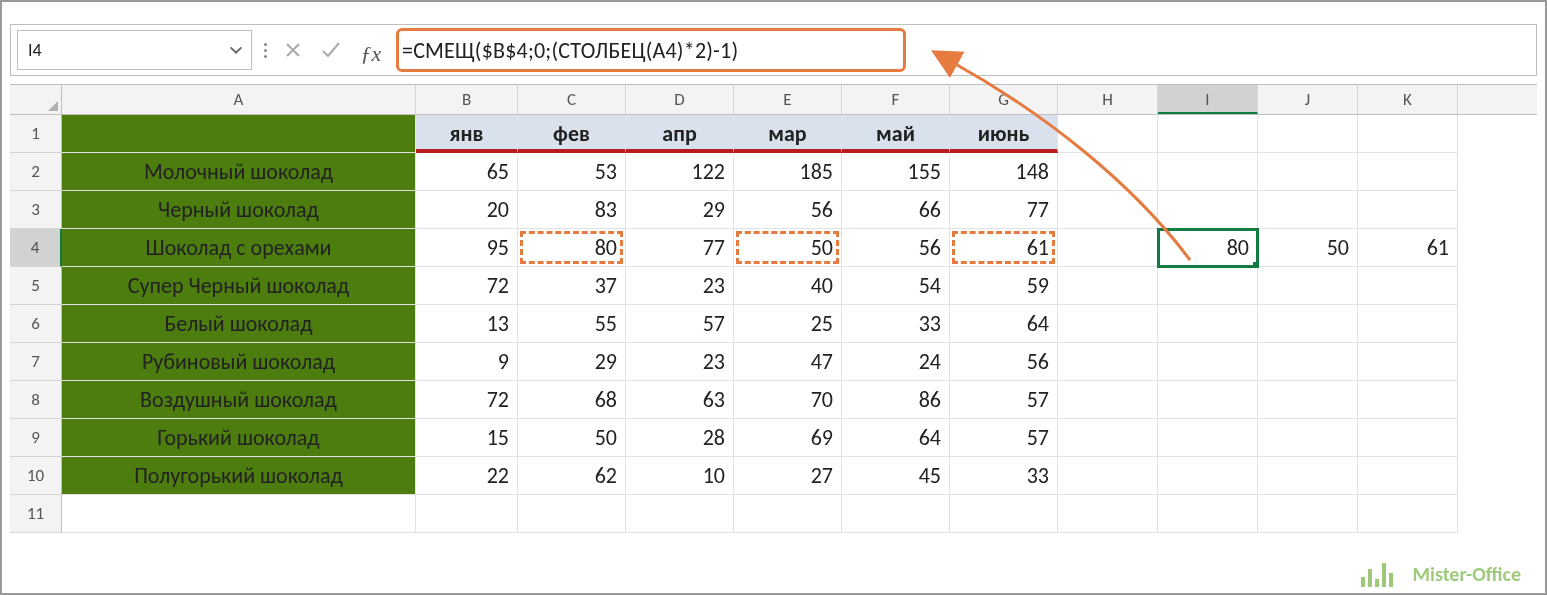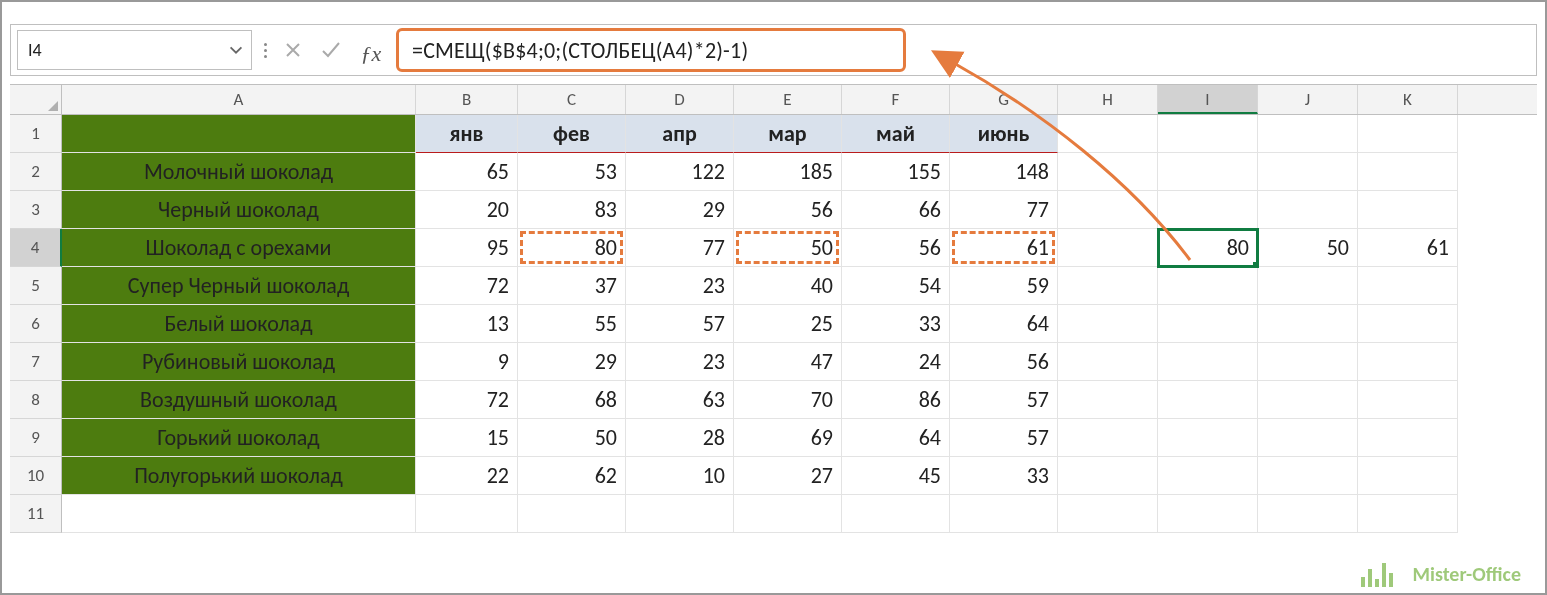--- a/index.html
+++ b/index.html
@@ -74,21 +74,21 @@
   .formula-highlight {
     position: absolute;
     left: 0; top: 0;
     height: 44px;
     width: 510px;
     border: 3px solid #e57b3e;
     border-radius: 6px;
     pointer-events: none;
   }
   .formula-text {
-    padding-left: 16px;
+    padding-left: 6px;
     font-size: 22px;
     letter-spacing: 0.2px;
   }
   
   .grid {
     position: absolute;
     left: 8px; right: 8px; top: 82px; bottom: 8px;
     border-top: 1px solid #bfbfbf;
   }
   .colheads {
@@ -150,21 +150,21 @@
     font-size: 22px;
     overflow: hidden;
     white-space: nowrap;
     position: relative;
   }
   .cell.txt { text-align: left; }
   .cell.num { text-align: right; }
   .cell.hdr {
     font-weight: bold;
     text-align: center;
-    border-bottom: 1px solid #b91c1c;
+    border-bottom: 4px solid #b91c1c;
     background: #d9e1ec;
   }
   .cell.lbl {
     background: #4d7c0f;
     border-bottom: 1px solid #e3e3e3;
     text-align: center;
   }
   
   .cA { width: 354px; }
   .cB { width: 102px; }

